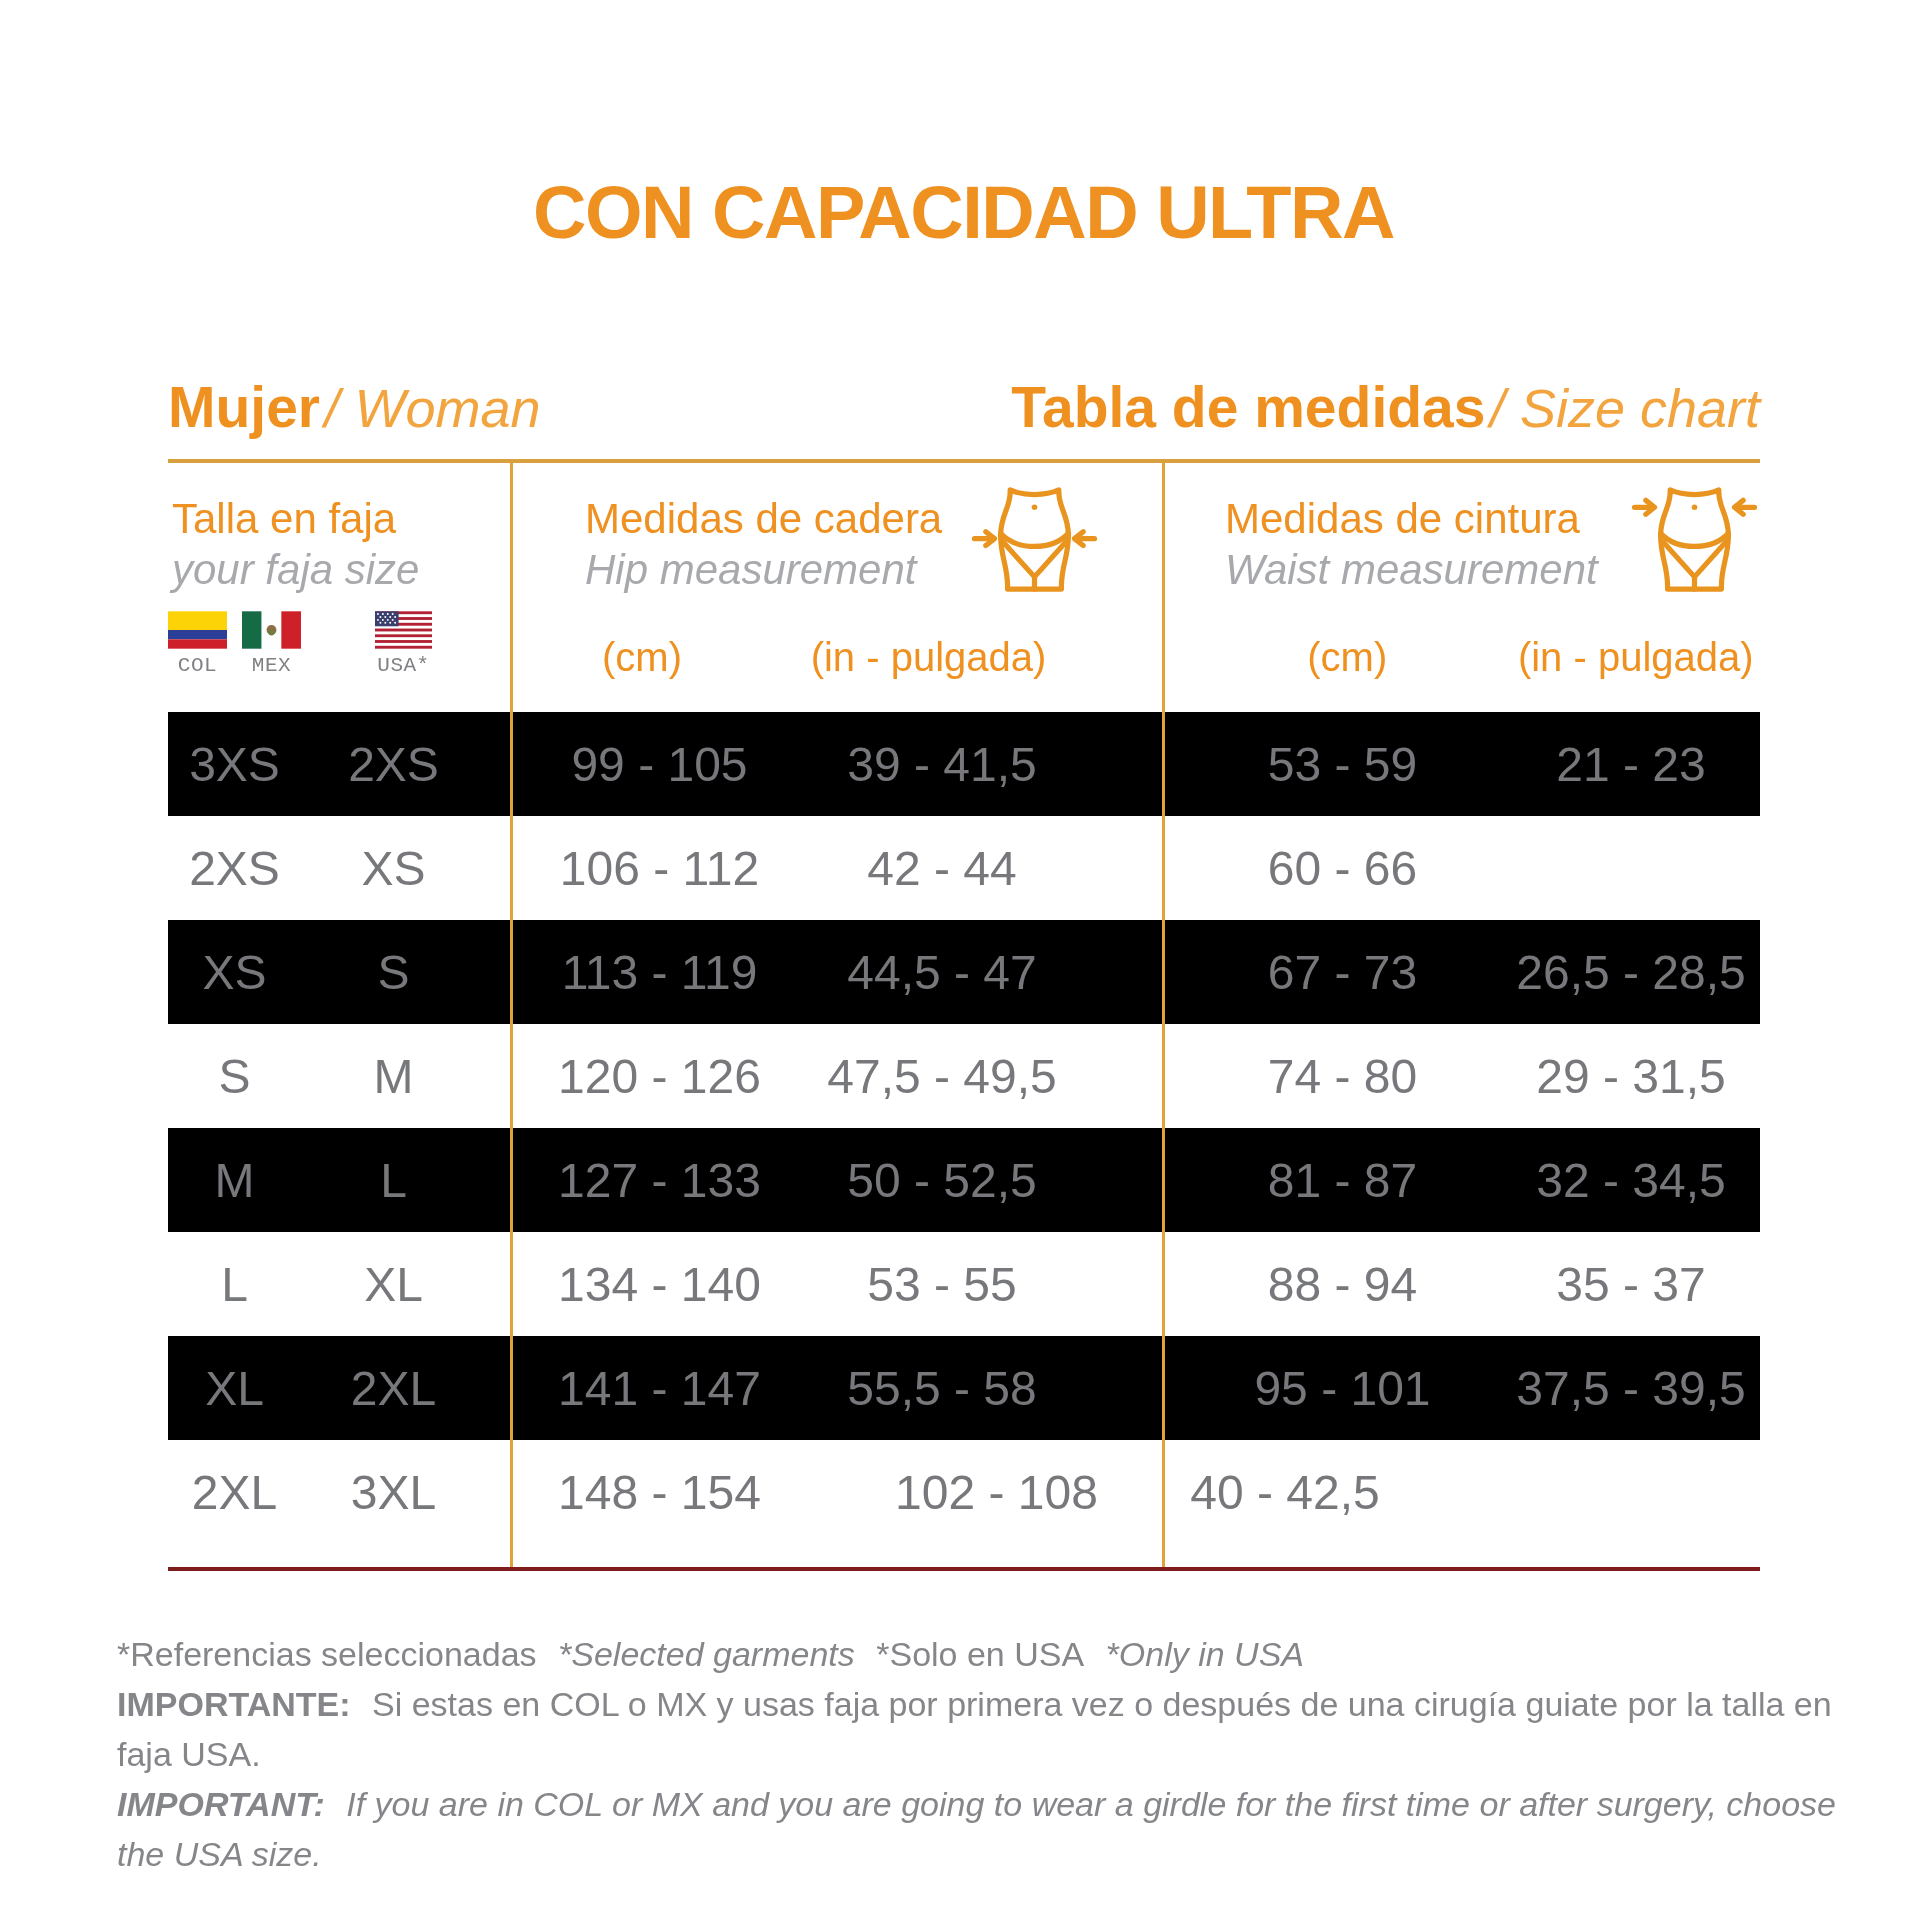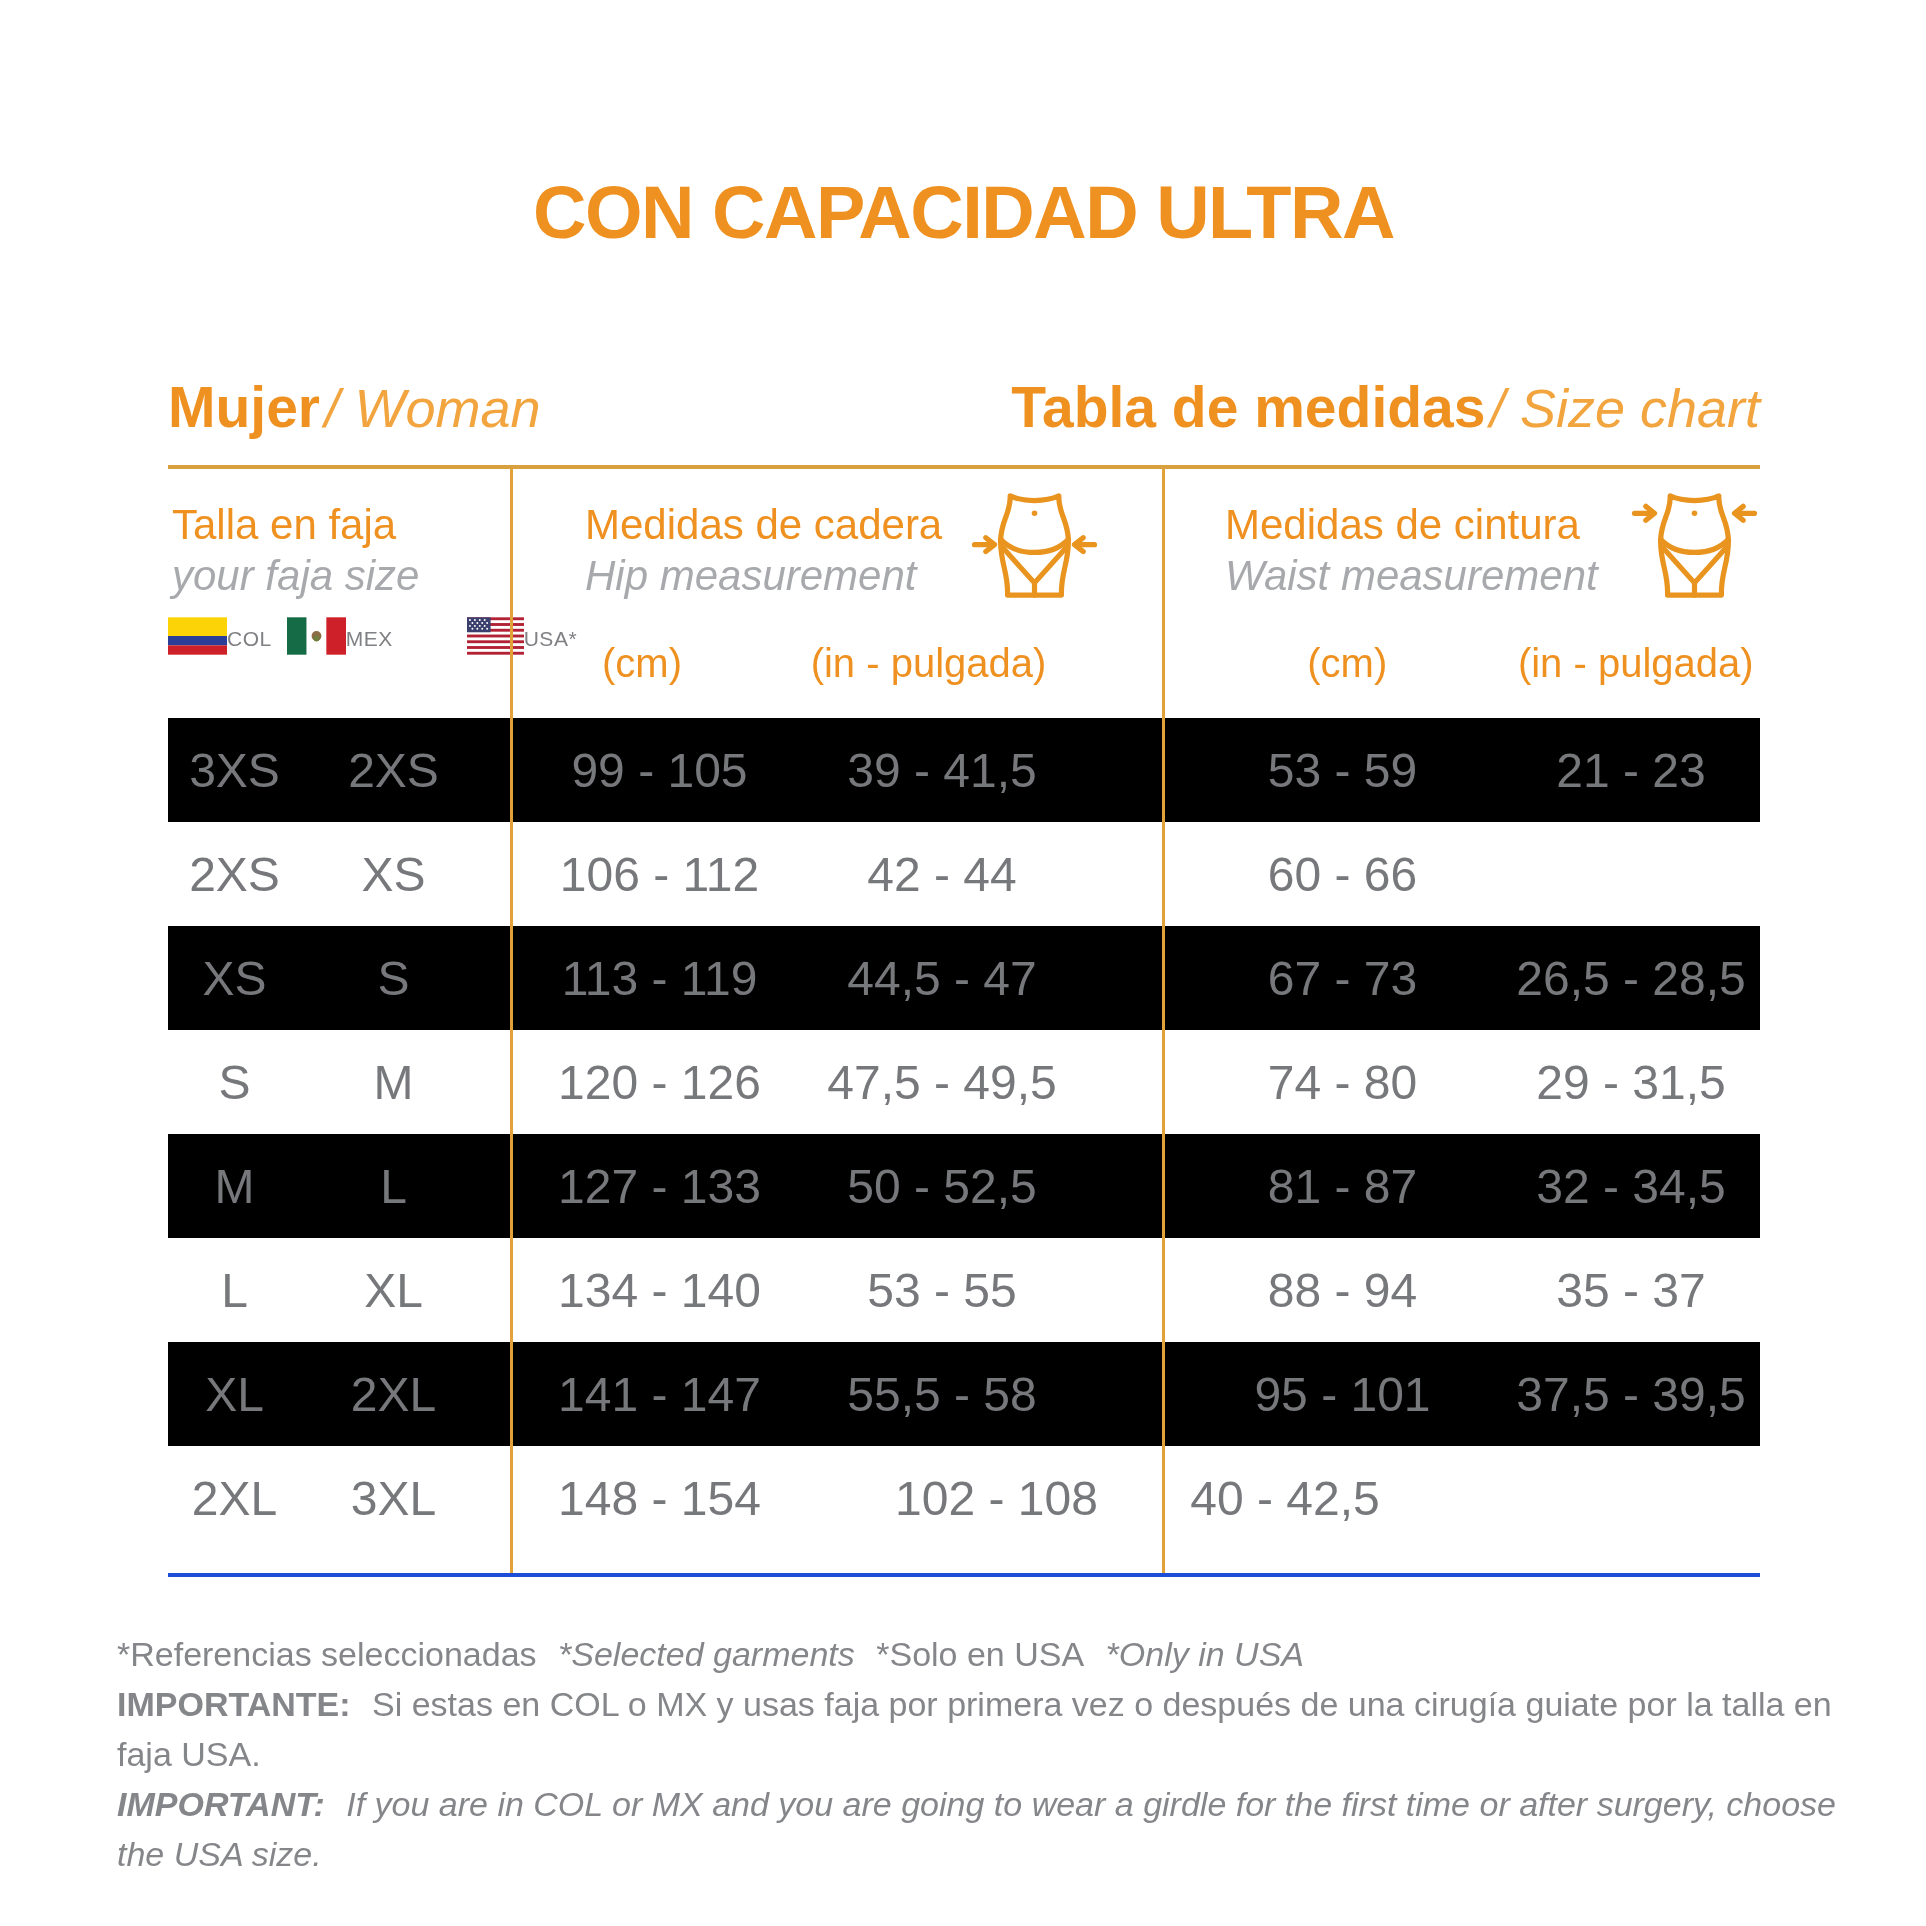--- a/index.html
+++ b/index.html
@@ -24,42 +24,42 @@
   
   .table-wrap{position:absolute;left:168px;top:374px;width:1592px;}
   .section-row{
     display:flex;justify-content:space-between;align-items:baseline;
     height:83px;
   }
   .sec-bold{font-size:57px;font-weight:bold;color:#EF9120;}
   .sec-italic{font-size:54px;font-style:italic;color:#F2A43E;font-weight:normal;}
   .size-table{
     position:relative;
-    margin-top:8px;
+    margin-top:2px;
     border-top:4px solid #D9A040;
-    border-bottom:4px solid #1d4ed8;
+    border-bottom:4px solid #7f1d1d;
     height:1104px;
   }
   .vline{position:absolute;top:0;bottom:0;width:3px;background:#E2A238;z-index:5;}
   .vline.v1{left:342px;}
   .vline.v2{left:994px;}
   
   .thead{display:flex;height:249px;position:relative;}
   .col-h{position:relative;}
   .col-h.c1{width:344px;}
   .col-h.c2{width:652px;}
   .col-h.c3{width:596px;}
   .hdr-es{font-size:42px;color:#EF9120;line-height:51px;}
   .hdr-en{font-size:42px;color:#A7A9AC;font-style:italic;line-height:51px;}
   .c1 .hdr-text{margin:30px 0 0 4px;}
   .c2 .hdr-text{margin:30px 0 0 73px;}
   .c3 .hdr-text{margin:30px 0 0 61px;}
   
   .flag-row{display:flex;margin:16px 0 0 0;}
-  .flag-block{display:flex;flex-direction:row;align-items:center;}
+  .flag-block{display:flex;flex-direction:column;align-items:center;font-family:Liberation Mono, monospace;}
   .flag-block svg{display:block;}
   .flag-label{font-size:21px;color:#808184;margin-top:5px;letter-spacing:0.5px;}
   .fb-col{margin-left:0px;}
   .fb-mex{margin-left:15px;}
   .fb-usa{margin-left:74px;}
   
   .body-icon{position:absolute;top:20px;}
   .c2 .body-icon{left:457px;}
   .c3 .body-icon{right:0px;}
   

